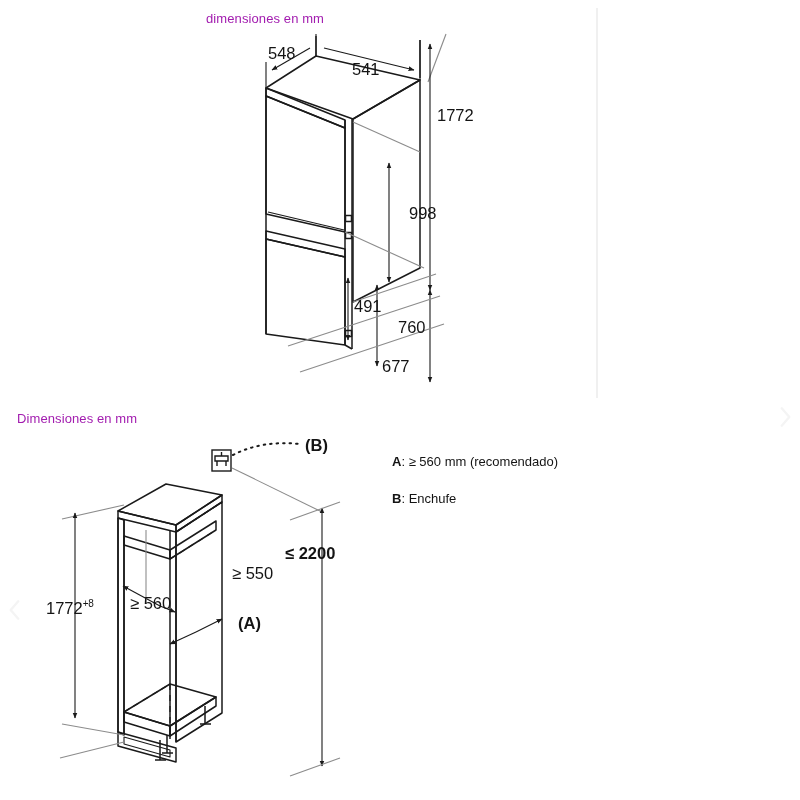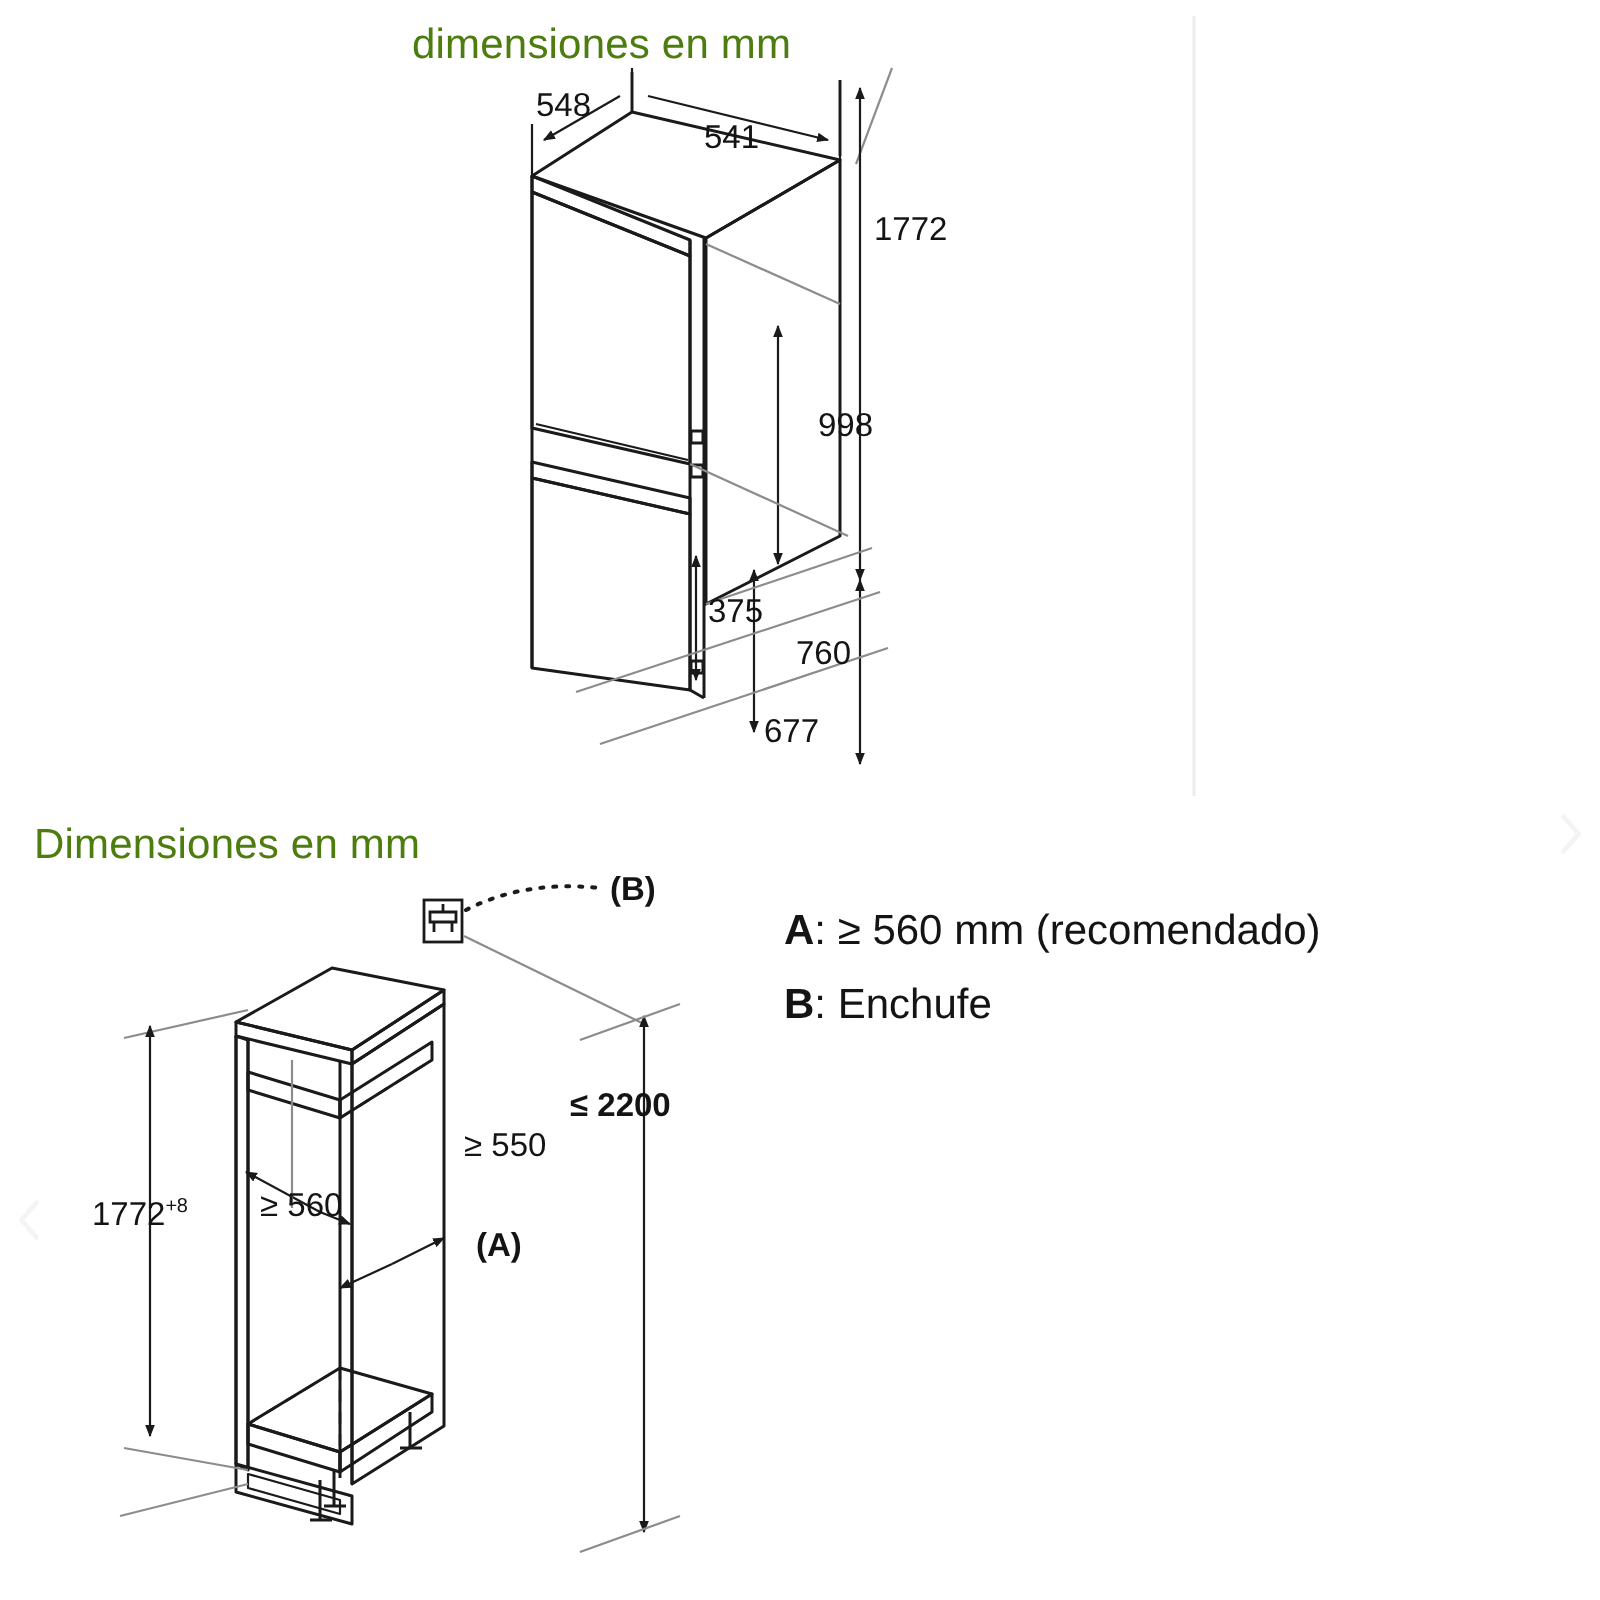--- a/index.html
+++ b/index.html
@@ -23,44 +23,44 @@
   }
   .svg-layer {
     position: absolute;
     left: 0;
     top: 0;
     width: 800px;
     height: 800px;
   }
   .ttl {
     position: absolute;
-    font-size: 21px;
+    font-size: 13px;
     letter-spacing: 0.1px;
-    color: #4d7c0f;
+    color: #a21caf;
     white-space: nowrap;
   }
   #title-top { left: 206px; top: 11px; }
   #title-bottom { left: 17px; top: 411px; }
 
   .dim {
     position: absolute;
     font-size: 16.5px;
     color: #141414;
     white-space: nowrap;
     text-align: right;
   }
   .dim.bold { font-weight: bold; }
   .sup {
     font-size: 10px;
     vertical-align: super;
     letter-spacing: -0.2px;
   }
   .legend {
     position: absolute;
-    font-size: 21px;
+    font-size: 13px;
     color: #141414;
     white-space: nowrap;
   }
   .legend b { font-weight: bold; }
   #legend-a { left: 392px; top: 454px; }
   #legend-b { left: 392px; top: 491px; }
 
   .chev {
     position: absolute;
     width: 26px;
@@ -217,21 +217,21 @@
       <line x1="60" y1="758" x2="124" y2="742" stroke="#8c8c8c"></line>
     </g>
   </svg>
 
   <div class="ttl" id="title-top">dimensiones en mm</div>
 
   <div class="dim" style="left:268px; top:44px;">548</div>
   <div class="dim" style="left:352px; top:60px;">541</div>
   <div class="dim" style="left:437px; top:106px;">1772</div>
   <div class="dim" style="left:409px; top:204px;">998</div>
-  <div class="dim" style="left:354px; top:297px;">375</div>
+  <div class="dim" style="left:354px; top:297px;">491</div>
   <div class="dim" style="left:398px; top:318px;">760</div>
   <div class="dim" style="left:382px; top:337px;margin-top:20px;">677</div>
 
   <div class="ttl" id="title-bottom">Dimensiones en mm</div>
 
   <div class="dim bold" style="left:305px; top:436px;">(B)</div>
 
   <div class="dim" style="left:46px; top:598px;"><span>1772</span><span class="sup">+8</span></div>
 
   <div class="dim" style="left:130px; top:594px;">≥ 560</div>

